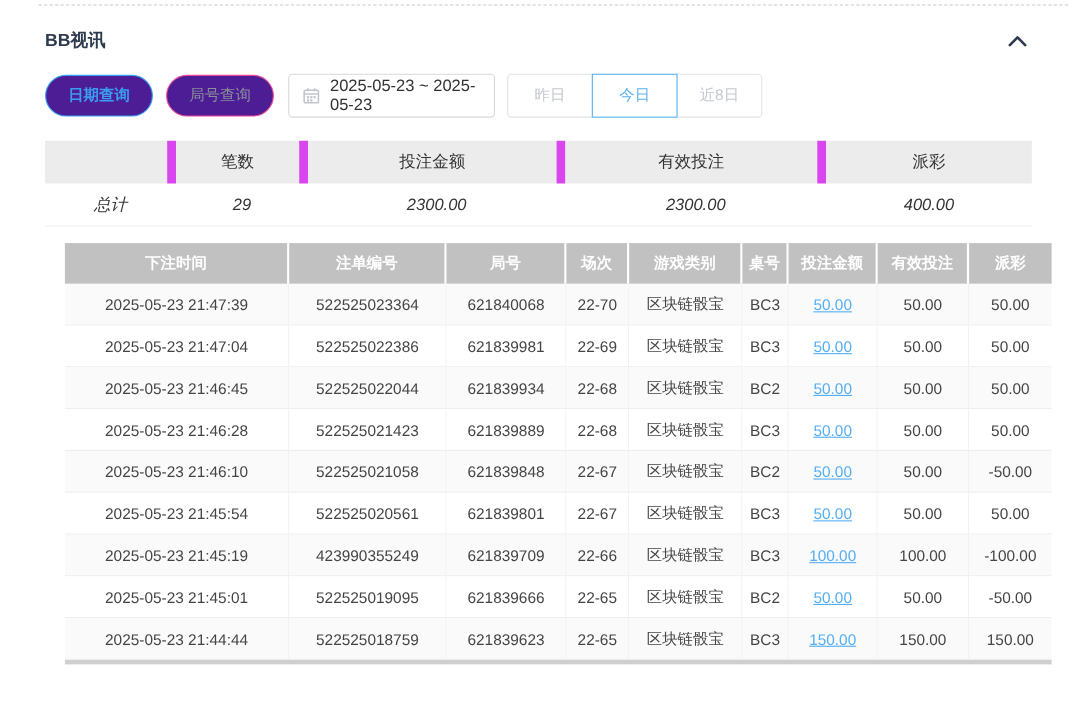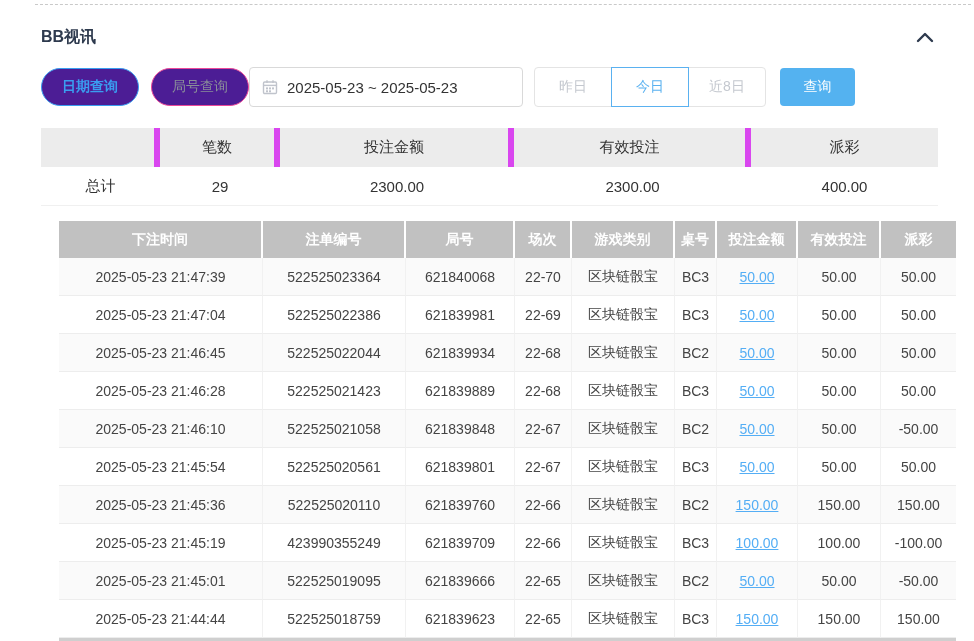--- a/index.html
+++ b/index.html
@@ -19,36 +19,36 @@
   .page{position:relative;width:974px;height:641px;}
   .top-dashed{position:absolute;top:4px;left:35px;right:3px;border-top:1px dashed #c9c9c9;}
   .title-row{position:absolute;top:26px;left:41px;right:36px;display:flex;align-items:center;justify-content:space-between;}
   .page-title{font-size:16px;font-weight:bold;color:var(--navy);}
   .collapse-btn{width:26px;height:22px;display:flex;align-items:center;justify-content:center;cursor:pointer;background:none;border:none;}
   
   .filter-bar{position:absolute;top:67px;left:41px;height:40px;display:flex;align-items:center;}
   .pill{height:38px;padding:0 20px;border-radius:19px;background:#4c1d95;font-size:14px;display:flex;align-items:center;cursor:pointer;}
   .pill.active{border:1px solid var(--accent);color:var(--accent);font-weight:bold;}
   .pill.inactive{border:1px solid #ec4899;color:#8a8f99;margin-left:12px;}
-  .date-input{width:274px;height:40px;border:1px solid #d9d9d9;border-radius:4px;background:#fff;
+  .date-input{margin-left:13px;width:188px;height:40px;border:1px solid #d9d9d9;border-radius:4px;background:#fff;
     display:flex;align-items:center;padding:0 12px;font-size:15px;color:#333;cursor:pointer;}
   .date-input .cal{margin-right:9px;display:flex;}
   .seg-group{margin-left:11px;display:flex;height:40px;}
   .seg{width:78px;height:40px;background:#fff;border:1px solid #e4e4e4;font-size:14px;color:#c4c8cf;
     display:flex;align-items:center;justify-content:center;cursor:pointer;margin-left:-1px;}
   .seg:first-child{margin-left:0;border-radius:4px 0 0 4px;}
   .seg:last-child{border-radius:0 4px 4px 0;}
   .seg.active{border:1px solid #5ab1f0;color:#5ab1f0;position:relative;z-index:2;}
   .search-btn{margin-left:14px;width:75px;height:38px;background:var(--btn-blue);color:#fff;border:none;
     border-radius:4px;font-size:14px;cursor:pointer;}
   
   .summary{position:absolute;top:128px;left:41px;width:897px;border-collapse:separate;border-spacing:0;table-layout:fixed;}
-  .summary th{background:var(--sum-hdr);height:39px;font-size:15px;font-weight:normal;color:#333;border-right:6px solid #d946ef;}
+  .summary th{background:var(--sum-hdr);height:39px;font-size:15px;font-weight:normal;color:#333;border-right:8px solid #d946ef;}
   .summary th:last-child{border-right:none;}
-  .summary td{height:39px;text-align:center;font-size:15px;color:#333;border-bottom:1px solid #f0f0f0;background:#fff;}
+  .summary td{height:39px;text-align:center;font-size:15px;color:#333;border-bottom:1px solid #f0f0f0;background:#fff;font-style:italic;}
   
   .records-wrap{position:absolute;top:221px;left:59px;width:897px;}
   .records{width:897px;border-collapse:separate;border-spacing:0;table-layout:fixed;}
   .records th{background:var(--hdr-gray);height:37px;color:#fff;font-size:14px;font-weight:bold;border-right:2px solid #fff;}
   .records th:last-child{border-right:none;}
   .records td{height:38px;text-align:center;font-size:14px;color:#444;
     border-bottom:1px solid var(--line);border-right:1px solid #f1f1f1;}
   .records td:last-child{border-right:none;}
   .records tbody tr:nth-child(odd) td{background:#fafafa;}
   .records tbody tr:nth-child(even) td{background:#fff;}
@@ -94,21 +94,20 @@
       </span>
       <span>2025-05-23 ~ 2025-05-23</span>
     </div>
 
     <div class="seg-group">
       <div class="seg">昨日</div>
       <div class="seg active">今日</div>
       <div class="seg">近8日</div>
     </div>
 
-    <button class="search-btn">查询</button>
   </div>
 
   <table class="summary">
     <colgroup>
       <col style="width:119px">
         <col style="width:120px">
         <col style="width:234px">
         <col style="width:237px">
         <col style="width:187px">
     </colgroup>
@@ -219,31 +218,20 @@
             <td>522525020561</td>
             <td>621839801</td>
             <td>22-67</td>
             <td>区块链骰宝</td>
             <td>BC3</td>
             <td><a class="bet-link">50.00</a></td>
             <td>50.00</td>
             <td>50.00</td>
           </tr>
           <tr>
-            <td>2025-05-23 21:45:36</td>
-            <td>522525020110</td>
-            <td>621839760</td>
-            <td>22-66</td>
-            <td>区块链骰宝</td>
-            <td>BC2</td>
-            <td><a class="bet-link">150.00</a></td>
-            <td>150.00</td>
-            <td>150.00</td>
-          </tr>
-          <tr>
             <td>2025-05-23 21:45:19</td>
             <td>423990355249</td>
             <td>621839709</td>
             <td>22-66</td>
             <td>区块链骰宝</td>
             <td>BC3</td>
             <td><a class="bet-link">100.00</a></td>
             <td>100.00</td>
             <td class="neg">-100.00</td>
           </tr>

